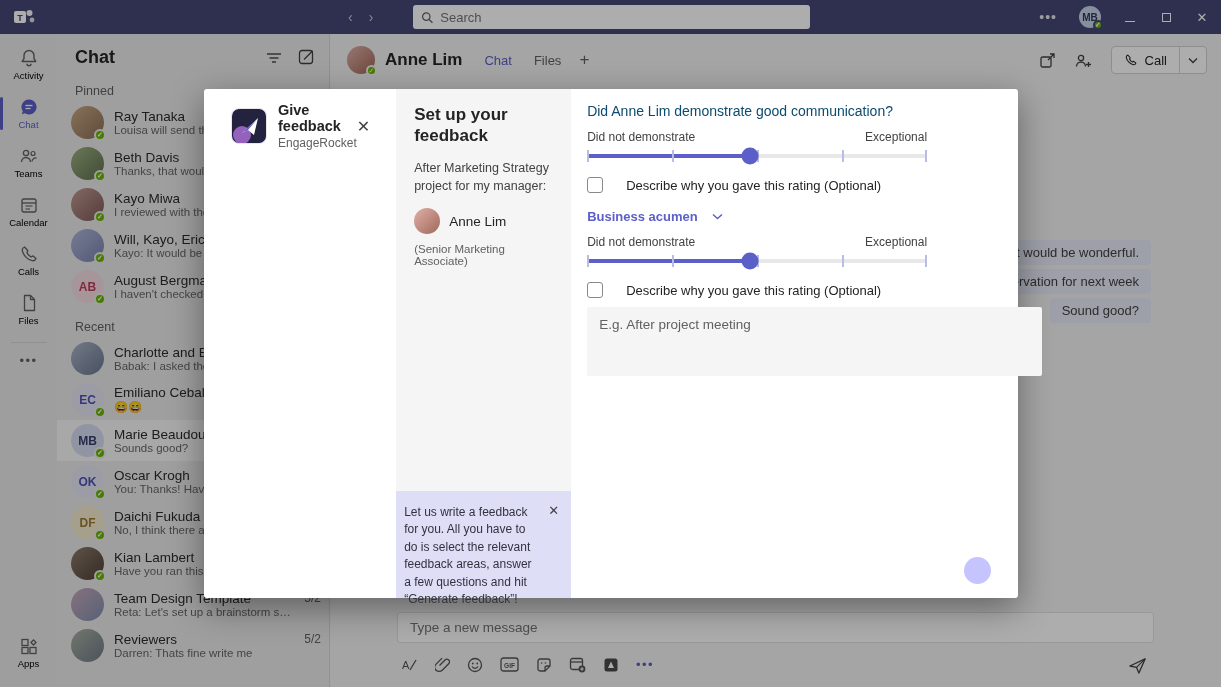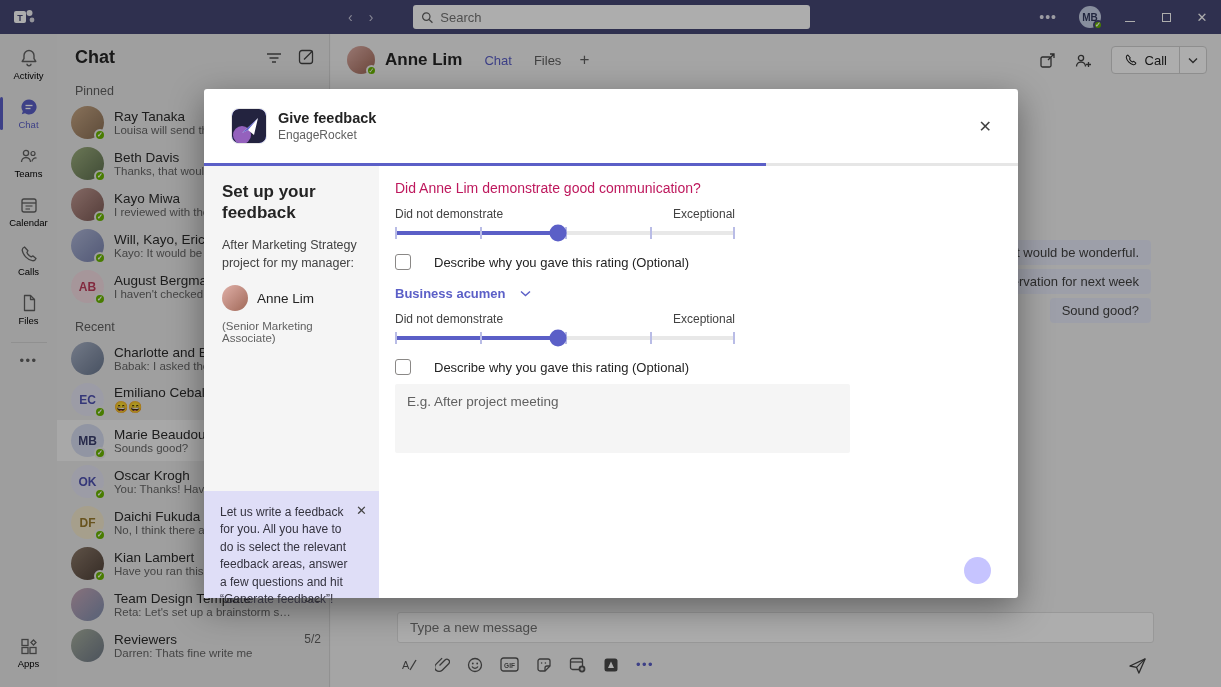--- a/index.html
+++ b/index.html
@@ -69,44 +69,44 @@
   .composer { position:absolute; left:66px; right:67px; bottom:44px; height:31px; background:#fff; border:1px solid #e0e0e0; border-radius:3px; display:flex; align-items:center; padding:0 12px; }
   .composer input { border:none; outline:none; width:100%; font-size:13.5px; color:#424242; font-family:"Liberation Sans",sans-serif; background:transparent; }
   .ctoolbar { position:absolute; left:70px; bottom:14px; display:flex; align-items:center; gap:17px; color:#555; }
   .cdots { color:#5B5FC7; font-size:13px; letter-spacing:1.5px; }
   .send { position:absolute; right:74px; bottom:12px; color:#424242; }
 
   
   .overlay { position:absolute; inset:0; background:rgba(0,0,0,0.32); z-index:10; }
 
   
-  .modal { position:absolute; left:204px; top:89px; width:814px; height:509px; background:#fff; border-radius:3px; box-shadow:0 10px 34px rgba(0,0,0,.4); z-index:20; display:flex; flex-direction:column; }
+  .modal { position:absolute; left:204px; top:89px; width:814px; height:509px; background:#fff; border-radius:3px; box-shadow:0 10px 34px rgba(0,0,0,.4); z-index:20; display:flex; flex-direction:row; }
   .m-head { height:74px; display:flex; align-items:center; padding:0 26px 0 28px; }
   .m-appicon { width:34px; height:34px; border-radius:7px; background:linear-gradient(135deg,#8a90f0,#4b53bc); position:relative; flex:none; box-shadow:0 0 0 1px #e6e6e6; overflow:hidden; }
   .m-appicon svg { position:absolute; inset:0; }
   .m-titles { margin-left:12px; }
   .m-title { font-size:14.5px; font-weight:bold; color:#242424; }
   .m-sub { font-size:12px; color:#616161; margin-top:2px; }
   .m-close { margin-left:auto; font-size:16px; color:#424242; }
   .m-progress { height:3px; background:#e6e6e6; position:relative; }
   .m-progress .fill { position:absolute; left:0; top:0; bottom:0; background:#5B5FC7; }
   .m-body { flex:1; display:flex; min-height:0; }
 
   .m-left { width:175px; background:#f5f5f5; position:relative; padding:16px 16px 0 18px; flex:none; }
   .m-h2 { font-size:17px; font-weight:bold; color:#242424; line-height:1.22; }
   .m-ctx { font-size:12.5px; color:#424242; line-height:1.4; margin-top:14px; }
   .m-person { display:flex; align-items:center; gap:9px; margin-top:13px; }
   .m-pav { width:26px; height:26px; border-radius:50%; background:linear-gradient(135deg,#e0b0a8,#a06858); flex:none; }
   .m-pname { font-size:13.5px; color:#242424; }
   .m-role { font-size:11.5px; color:#616161; margin-top:9px; }
-  .m-tip { position:absolute; left:0; right:0; bottom:0; height:107px; background:#DFDEF7; padding:13px 30px 0 16px; font-size:12px; line-height:1.45; color:#33323e; }
+  .m-tip { position:absolute; left:0; right:0; bottom:0; height:107px; background:#DFDEF7; padding:13px 30px 0 8px; font-size:12px; line-height:1.45; color:#33323e; }
   .m-tip-x { position:absolute; top:11px; right:12px; font-size:13px; color:#424242; }
 
   .m-right { flex:1; padding:12px 0 0 16px; }
-  .q-title { font-size:14px; color:#be185d; margin-top:2px; }
+  .q-title { font-size:14px; color:#0c4a6e; margin-top:2px; }
   .sl-labels { width:340px; display:flex; justify-content:space-between; font-size:12px; color:#424242; margin-top:11px; }
   .slider { position:relative; width:340px; height:20px; margin-top:2px; }
   .sl-track { position:absolute; left:0; right:0; top:8px; height:4px; background:#e8e8e8; border-radius:2px; }
   .sl-fill { position:absolute; left:0; top:8px; height:4px; background:#5B5FC7; border-radius:2px; }
   .sl-tick { position:absolute; top:4px; width:2px; height:12px; background:#b9bce6; }
   .sl-thumb { position:absolute; top:10px; width:17px; height:17px; border-radius:50%; background:#5B5FC7; transform:translate(-50%,-50%); }
   .cb-row { display:flex; align-items:center; gap:23px; margin-top:11px; }
   .cb { width:16px; height:16px; border:1.5px solid #8a8886; border-radius:3px; background:#fff; flex:none; }
   .cb-label { font-size:13px; color:#242424; }
   .biz { display:flex; align-items:center; gap:14px; margin-top:16px; color:#5B5FC7; }

